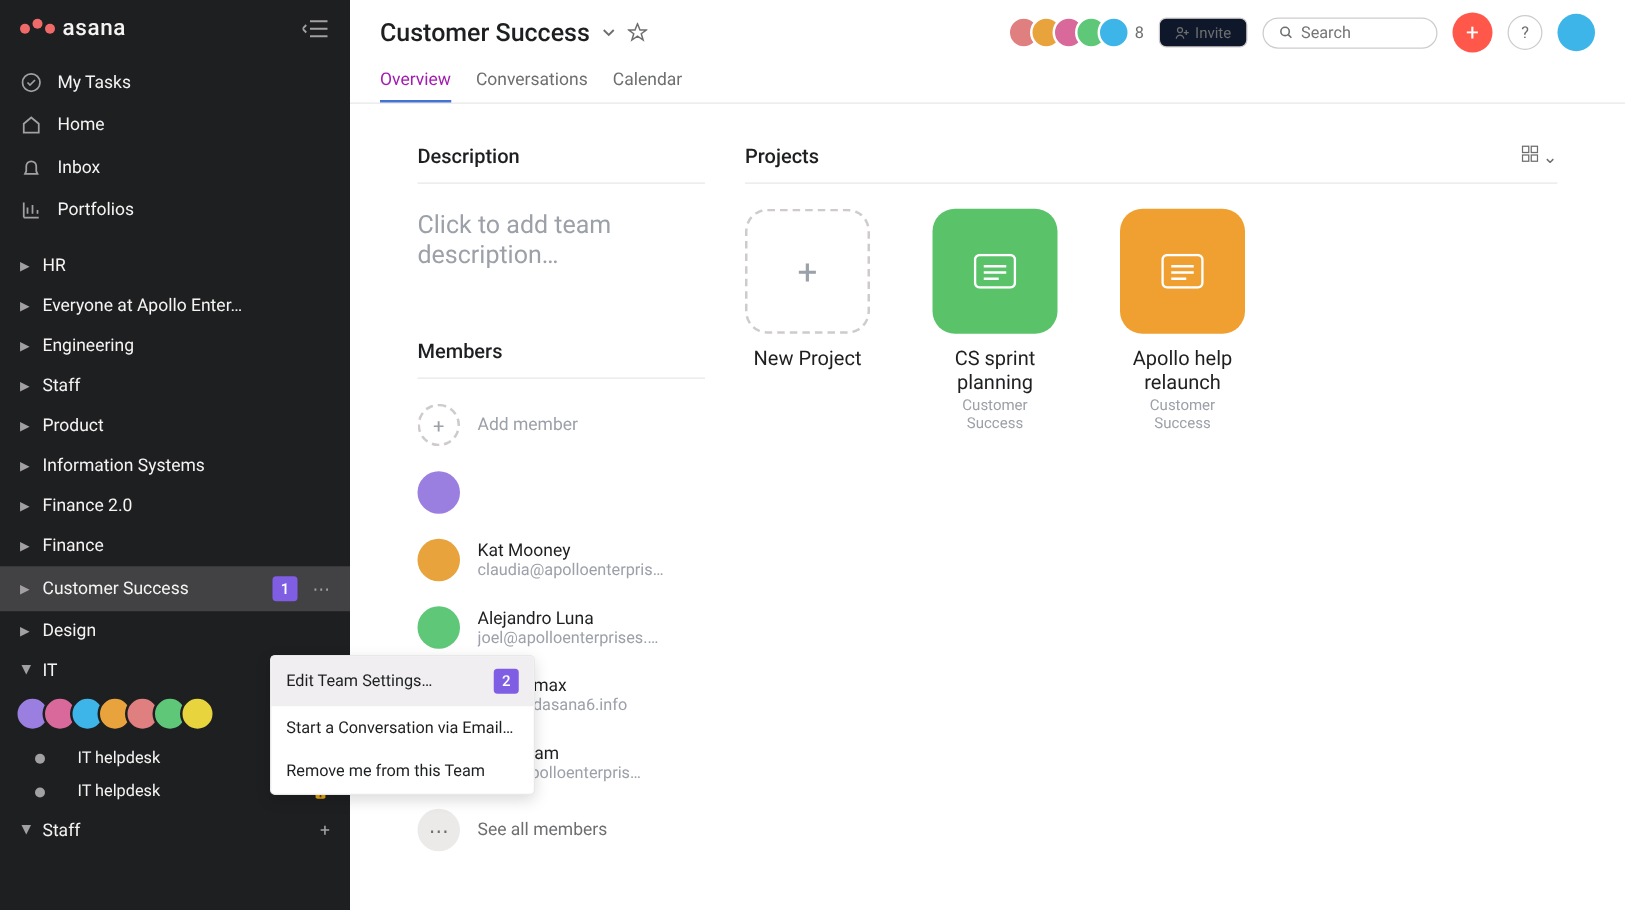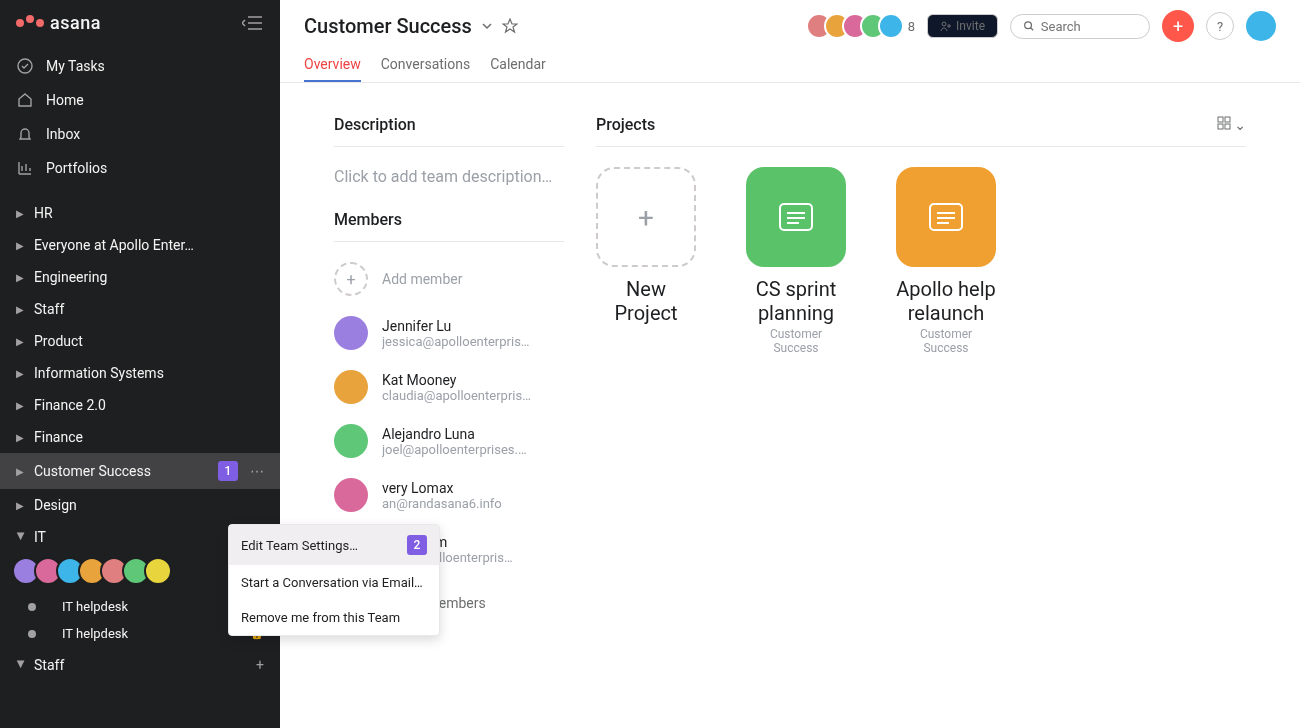--- a/index.html
+++ b/index.html
@@ -40,50 +40,50 @@
 .avatar-stack .av:first-child{margin-left:0}
 .count-more{margin-left:4px;color:#6d6e6f;font-size:13px}
 .invite-btn{border:1px solid #cfcbcb;background:#0f172a;border-radius:6px;padding:4px 12px;font-size:12px;color:#6d6e6f;cursor:pointer;display:flex;align-items:center;gap:4px}
 .search-box{border:1px solid #cfcbcb;border-radius:16px;padding:4px 12px;display:flex;align-items:center;gap:6px;width:140px}
 .search-box input{border:none;outline:none;font-size:13px;width:100%;color:#6d6e6f}
 .add-btn{width:32px;height:32px;border-radius:50%;background:#ff584a;color:#fff;display:flex;align-items:center;justify-content:center;cursor:pointer;font-size:18px}
 .help-btn{width:28px;height:28px;border-radius:50%;border:1px solid #cfcbcb;display:flex;align-items:center;justify-content:center;color:#6d6e6f;cursor:pointer;font-size:13px}
 .me-avatar{width:30px;height:30px;border-radius:50%}
 .tabs{display:flex;gap:20px}
 .tab{padding:8px 0;font-size:14px;color:#6d6e6f;cursor:pointer;border-bottom:2px solid transparent}
-.tab.active{color:#ef4444;border-bottom-color:#4573d2}
+.tab.active{color:#a21caf;border-bottom-color:#4573d2}
 .content{flex:1;padding:32px 54px;display:flex;gap:32px;overflow:auto}
 .col-left{width:230px;flex-shrink:0}
 .col-right{flex:1}
 .section-title{font-size:16px;font-weight:500;color:#1e1f21;padding-bottom:12px;border-bottom:1px solid #e8e8e9;margin-bottom:20px}
-.desc-placeholder{color:#9ca0a8;font-size:16px;cursor:text}
-.members-section{margin-top:24px}
+.desc-placeholder{color:#9ca0a8;font-size:20px;cursor:text}
+.members-section{margin-top:56px}
 .member-row{display:flex;align-items:center;gap:14px;margin-bottom:20px}
 .add-member-circle{width:34px;height:34px;border:2px dashed #cfcbcb;border-radius:50%;display:flex;align-items:center;justify-content:center;color:#9ca0a8;cursor:pointer}
 .add-member-text{color:#9ca0a8;font-size:14px}
 .member-av{width:34px;height:34px;border-radius:50%;flex-shrink:0}
 .member-info{overflow:hidden}
 .member-name{font-size:14px;color:#1e1f21}
 .member-email{font-size:13px;color:#9ca0a8;white-space:nowrap;overflow:hidden;text-overflow:ellipsis;max-width:170px}
 .see-all{display:flex;align-items:center;gap:14px;margin-top:8px}
 .see-all-circle{width:34px;height:34px;border-radius:50%;background:#eceae9;display:flex;align-items:center;justify-content:center;color:#6d6e6f;cursor:pointer}
 .see-all-text{color:#6d6e6f;font-size:14px;cursor:pointer}
 .projects-head{display:flex;align-items:center;border-bottom:1px solid #e8e8e9;padding-bottom:12px;margin-bottom:20px}
 .projects-head .section-title{border:none;margin:0;padding:0}
 .view-toggle{margin-left:auto;color:#6d6e6f;cursor:pointer;font-size:14px}
 .project-grid{display:flex;gap:50px}
 .project-card{width:100px;text-align:center;cursor:pointer}
 .project-tile{width:100px;height:100px;border-radius:18px;display:flex;align-items:center;justify-content:center;margin-bottom:10px}
 .project-tile.new{border:2px dashed #cfcbcb;background:#fff}
 .project-tile.green{background:#5ac36a}
 .project-tile.orange{background:#f0a030}
 .tile-icon{color:#fff;font-size:28px}
-.project-name{font-size:20px;color:#1e1f21}
+.project-name{font-size:16px;color:#1e1f21}
 .project-team{font-size:12px;color:#9ca0a8;margin-top:2px}
-.context-menu{position:absolute;left:228px;top:524px;background:#fff;border:1px solid #e8e8e9;border-radius:4px;box-shadow:0 4px 12px rgba(0,0,0,0.15);width:212px;z-index:100}
+.context-menu{position:absolute;left:216px;top:524px;background:#fff;border:1px solid #e8e8e9;border-radius:4px;box-shadow:0 4px 12px rgba(0,0,0,0.15);width:212px;z-index:100}
 .menu-item{padding:10px 12px;font-size:13px;color:#1e1f21;cursor:pointer;display:flex;align-items:center}
 .menu-item.hl{background:#f0eef0}
 .av{background:linear-gradient(135deg,#8a63d2,#4573d2)}
 .av.c1{background:#e8a33d}.av.c2{background:#d9699a}.av.c3{background:#3db5e8}.av.c4{background:#e8d53d}.av.c5{background:#5fc778}.av.c6{background:#9b7fe0}.av.c7{background:#e07f7f}
 svg{display:block}
 </style>
 </head>
 <body>
 
 <div class="sidebar">
@@ -268,24 +268,20 @@
       <div class="desc-placeholder">Click to add team description…</div>
 
       <div class="members-section">
         <div class="section-title">Members</div>
         <div class="member-row">
           <div class="add-member-circle">+</div>
           <span class="add-member-text">Add member</span>
         </div>
         <div class="member-row">
             <div class="member-av av c6"></div>
-            <div class="member-info">
-              <div class="member-name">Jennifer Lu</div>
-              <div class="member-email">jessica@apolloenterpris…</div>
-            </div>
           </div>
         <div class="member-row">
             <div class="member-av av c1"></div>
             <div class="member-info">
               <div class="member-name">Kat Mooney</div>
               <div class="member-email">claudia@apolloenterpris…</div>
             </div>
           </div>
         <div class="member-row">
             <div class="member-av av c5"></div>

